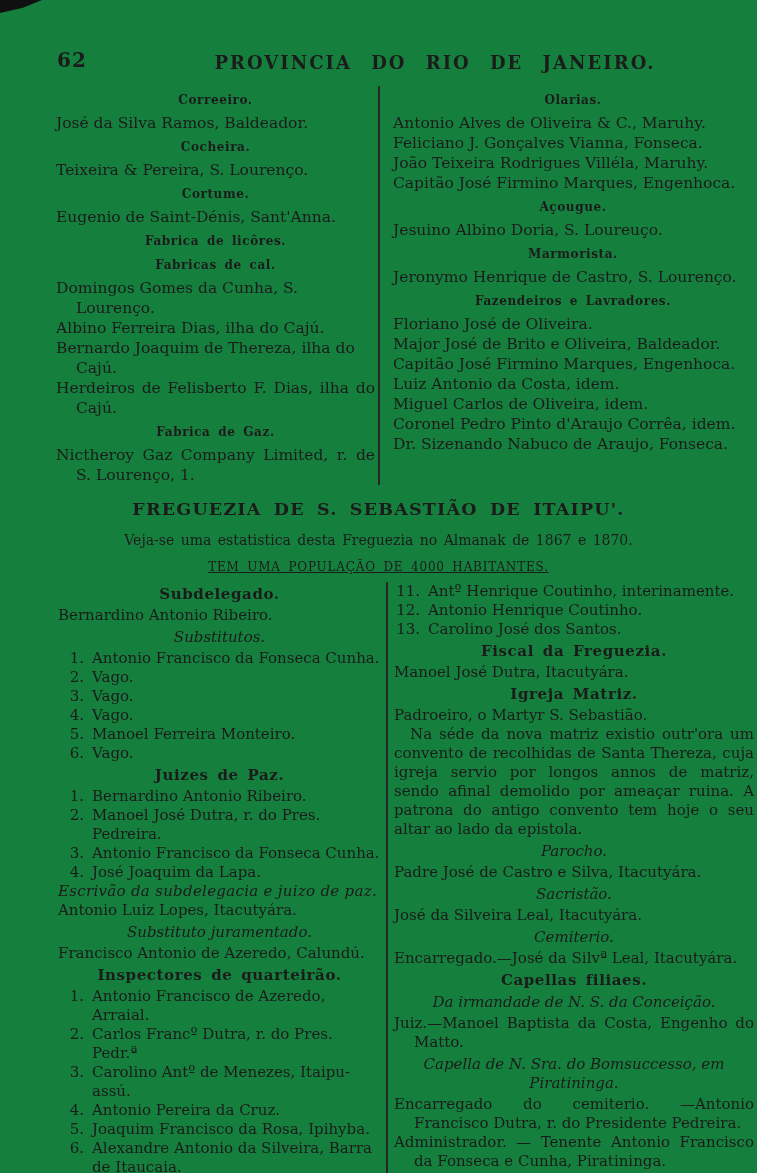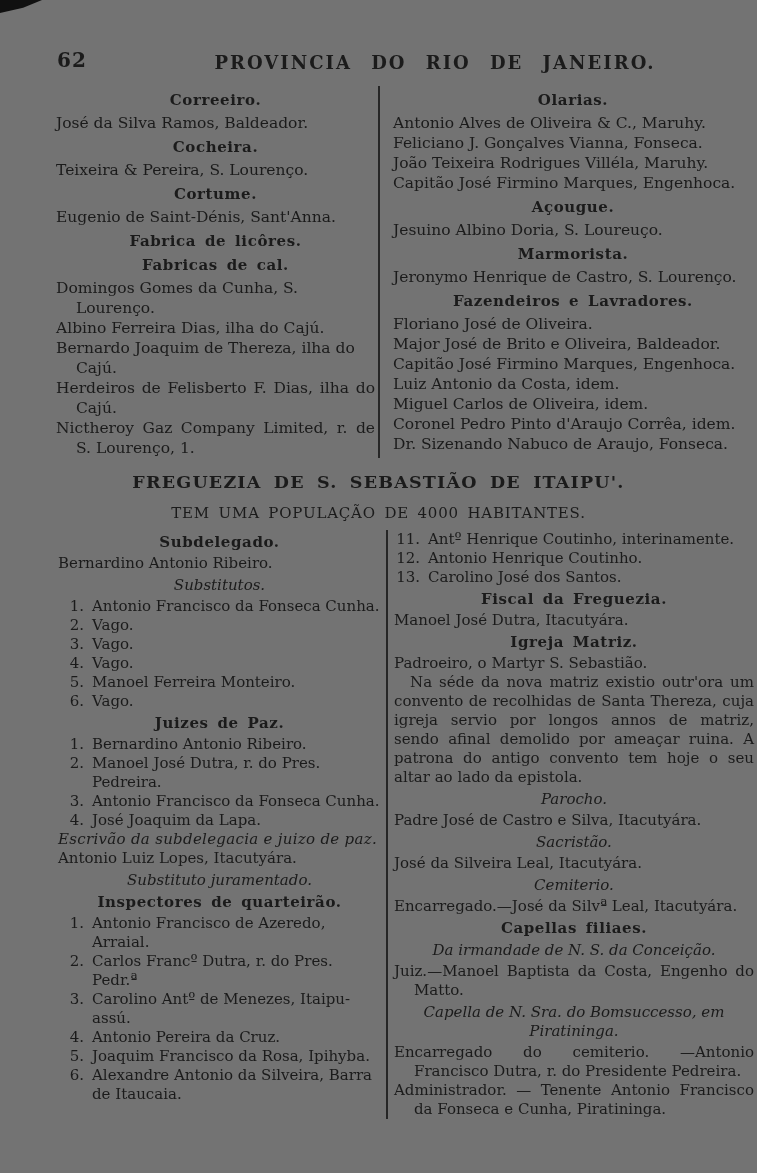--- a/index.html
+++ b/index.html
@@ -1,20 +1,20 @@
 <!DOCTYPE html>
 <html><head>
 <meta charset="utf-8">
 <style>
   html,body { margin:0; padding:0; background:#ffffff; }
   .page {
     position:relative;
     width:757px;
     height:1173px;
-    background:#737373;
+    background:#15803d;
     color:#1b1b1b;
     font-family:"DejaVu Serif", serif;
     overflow:hidden;
     box-sizing:border-box;
   }
   .scan-artifact {
     position:absolute; left:0; top:0;
     width:42px; height:13px; background:#101010;
     clip-path:polygon(0 0, 100% 0, 55% 60%, 0 100%);
   }
@@ -34,40 +34,40 @@
   .col { box-sizing:border-box; }
   .top .col-left  { width:378px; padding:0 3px 0 56px; }
   .top .col-right { flex:1; border-left:2px solid #262626; padding:0 4px 0 13px; }
   .bottom .col-left  { width:386px; padding:0 5px 0 58px; }
   .bottom .col-right { flex:1; border-left:2px solid #262626; padding:0 3px 0 6px; }
 
   .line { line-height:20px; font-size:15.5px; }
   .bottom .line { line-height:19px; font-size:15px; }
 
   .s-h { font-weight:bold; text-align:center; margin:4px 0 3px;
-         letter-spacing:0.6px; word-spacing:3px; font-size:15px; }
+         letter-spacing:0.6px; word-spacing:3px; font-size:12px; }
   .bottom .s-h { font-size:15px; margin:3px 0 2px; }
   .s-e  { text-align:left;    padding-left:20px; text-indent:-20px; }
   .s-ej { text-align:justify; padding-left:20px; text-indent:-20px; }
   .s-i  { font-style:italic; text-align:justify; letter-spacing:0.3px; }
   .s-ic { font-style:italic; text-align:center; margin:3px 0 2px; }
   .s-p  { text-align:justify; text-indent:16px; }
   .s-n  { display:flex; }
   .s-n .num { flex:none; width:34px; padding-right:8px; box-sizing:border-box;
               text-align:right; }
   .s-n .txt { flex:1; text-align:left; }
 
   .freguezia-head { text-align:center; margin-top:14px; }
   .freguezia-title {
     margin:0; font-size:17.5px; font-weight:bold;
     letter-spacing:1.2px; word-spacing:5px;
   }
   .freguezia-note { margin:13px 0 0; font-size:14px; word-spacing:2px; }
-  .freguezia-pop  { margin:12px 0 0; font-size:15px; letter-spacing:0.8px;
-                    word-spacing:3px; }
+  .freguezia-pop  { margin:12px 0 0; font-size:12px; letter-spacing:0.8px;
+                    word-spacing:3px;text-decoration:underline; }
 </style>
 </head>
 <body>
 
 <div class="page">
   <div class="scan-artifact"></div>
 
   <header class="page-header">
     <span class="page-number">62</span>
     <h1 class="page-title">PROVINCIA DO RIO DE JANEIRO.</h1>
@@ -117,20 +117,24 @@
           <span class="txt">Albino Ferreira Dias, ilha do Cajú.</span>
         </div>
         <div class="line s-e">
           
           <span class="txt">Bernardo Joaquim de Thereza, ilha do Cajú.</span>
         </div>
         <div class="line s-ej">
           
           <span class="txt">Herdeiros de Felisberto F. Dias, ilha do Cajú.</span>
         </div>
+        <div class="line s-h">
+          
+          <span class="txt">Fabrica de Gaz.</span>
+        </div>
         <div class="line s-ej">
           
           <span class="txt">Nictheroy Gaz Company Limited, r. de S. Lourenço, 1.</span>
         </div>
       </div>
     <div class="col col-right">
 
     <div class="line s-h">
           
           <span class="txt">Olarias.</span>
@@ -197,20 +201,21 @@
         </div>
         <div class="line s-e">
           
           <span class="txt">Dr. Sizenando Nabuco de Araujo, Fonseca.</span>
         </div>
       </div>
   </section>
 
   <section class="freguezia-head">
     <h2 class="freguezia-title">FREGUEZIA DE S. SEBASTIÃO DE ITAIPU'.</h2>
+    <p class="freguezia-note">Veja-se uma estatistica desta Freguezia no Almanak de 1867 e 1870.</p>
     <p class="freguezia-pop">TEM UMA POPULAÇÃO DE 4000 HABITANTES.</p>
   </section>
 
   <section class="columns bottom">
     <div class="col col-left">
 
     <div class="line s-h">
           
           <span class="txt">Subdelegado.</span>
         </div>
@@ -270,20 +275,24 @@
           
           <span class="txt">Escrivão da subdelegacia e juizo de paz.</span>
         </div>
         <div class="line s-e">
           
           <span class="txt">Antonio Luiz Lopes, Itacutyára.</span>
         </div>
         <div class="line s-ic">
           
           <span class="txt">Substituto juramentado.</span>
+        </div>
+        <div class="line s-e">
+          
+          <span class="txt">Francisco Antonio de Azeredo, Calundú.</span>
         </div>
         <div class="line s-h">
           
           <span class="txt">Inspectores de quarteirão.</span>
         </div>
         <div class="line s-n">
           <span class="num">1.</span>
           <span class="txt">Antonio Francisco de Azeredo, Arraial.</span>
         </div>
         <div class="line s-n">

